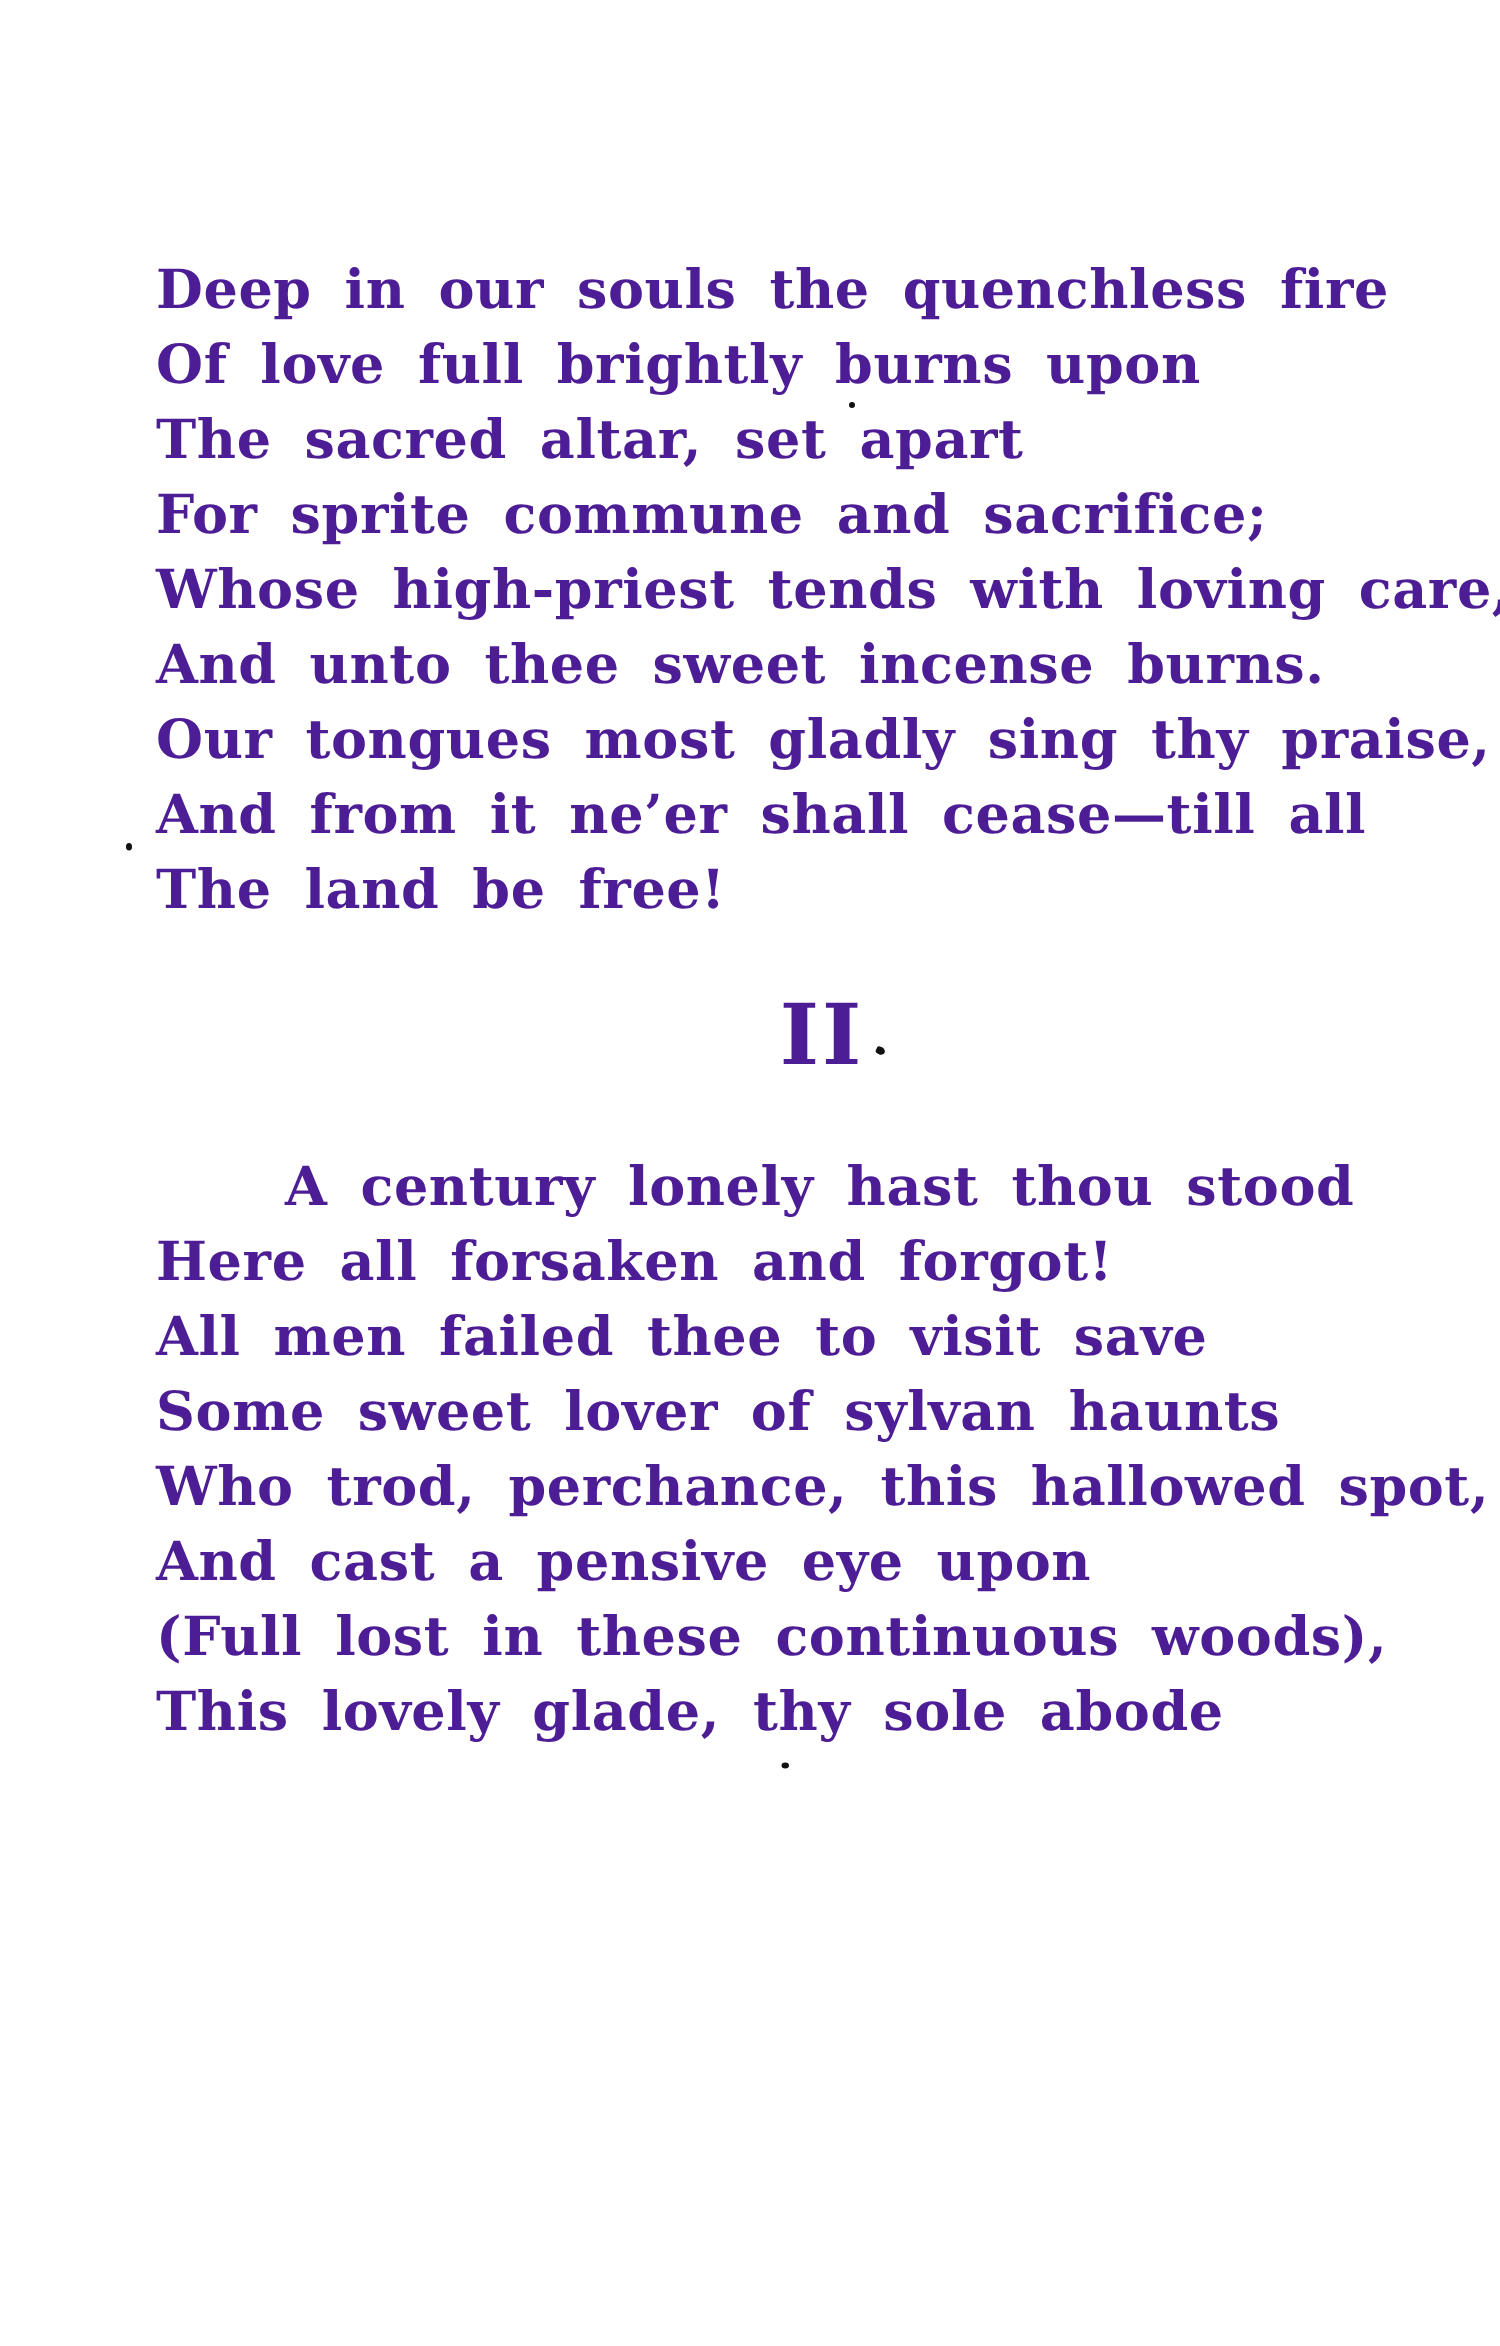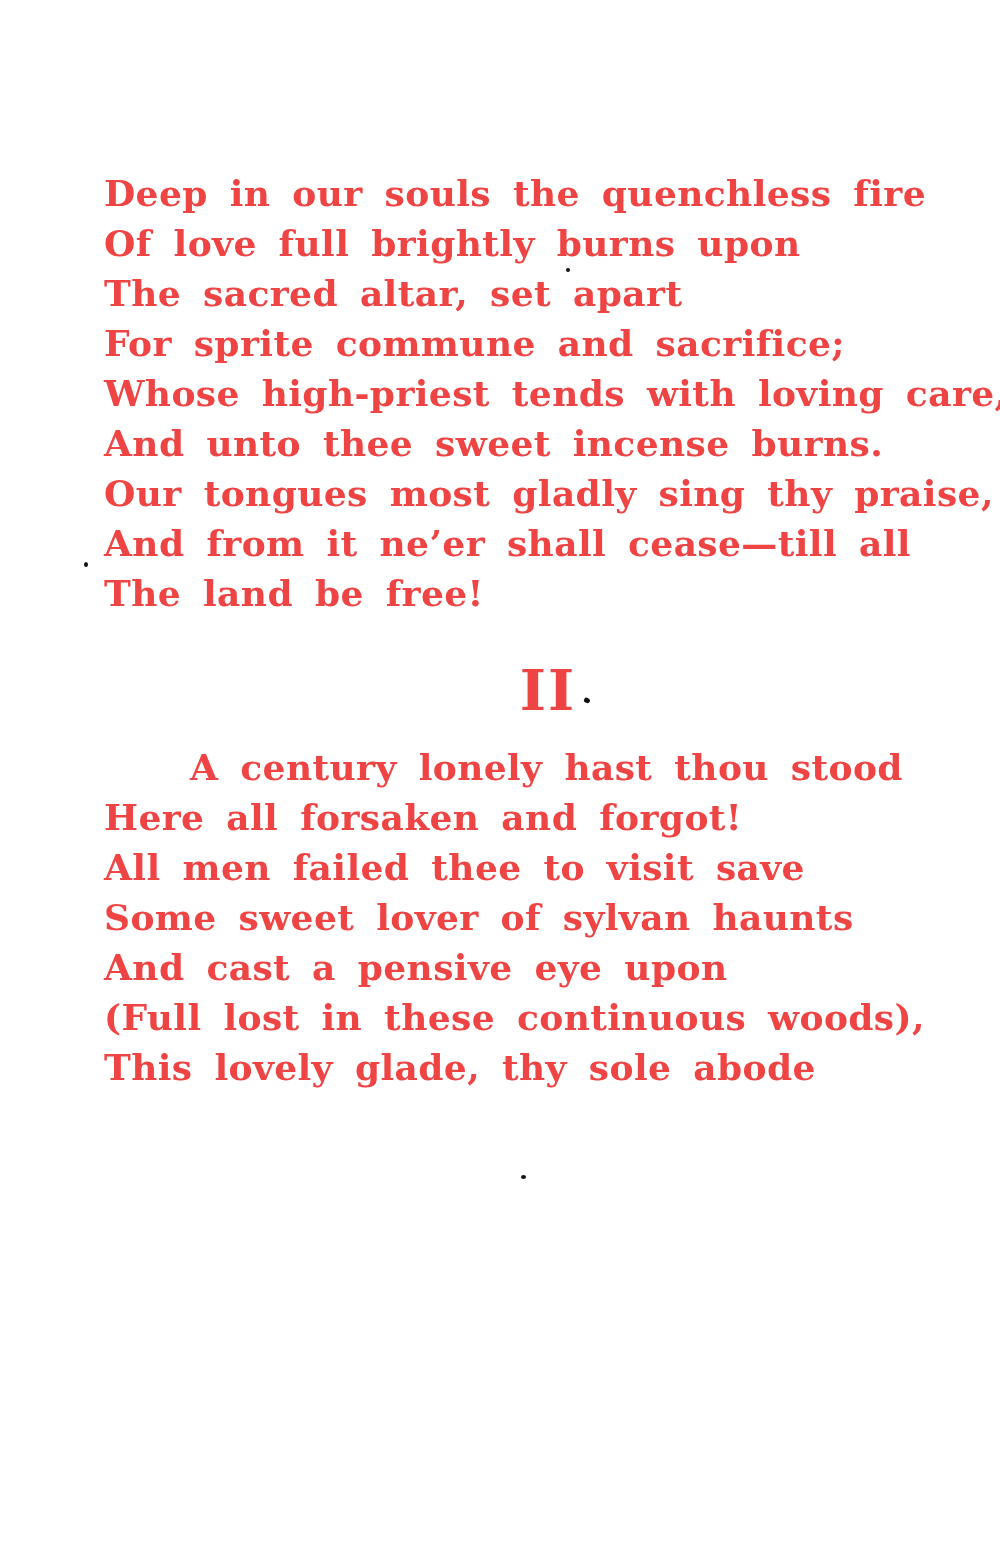--- a/index.html
+++ b/index.html
@@ -8,34 +8,34 @@
     background: #ffffff;
   }
   .page {
     position: relative;
     width: 1000px;
     height: 1221px;
     background: #ffffff;
     overflow: hidden;
     font-family: "DejaVu Serif", serif;
     font-weight: 700;
-    color: #ef4444;
+    color: #4c1d95;
   }
   .stanza {
     position: absolute;
     left: 104px;
     font-size: 36px;
     line-height: 50px;
     letter-spacing: 0.4px;
     word-spacing: 9px;
     white-space: nowrap;
   }
   .stanza-1 { top: 168px; }
   .stanza-2 { top: 742px; }
-  .stanza-2 .poem-line.indented { padding-left: 86px; }
+  .stanza-2 .poem-line.indented { padding-left: 86px; margin-top: 24px; }
   .section-heading {
     position: absolute;
     top: 668px;
     left: 548px;
     transform: translateX(-50%);
     font-size: 56px;
     letter-spacing: 2px;
     line-height: 44px;
   }
   .folio {
@@ -74,20 +74,21 @@
     <div class="poem-line">The land be free!</div>
   </div>
 
   <div class="section-heading">II</div>
 
   <div class="stanza stanza-2">
     <div class="poem-line indented">A century lonely hast thou stood</div>
     <div class="poem-line">Here all forsaken and forgot!</div>
     <div class="poem-line">All men failed thee to visit save</div>
     <div class="poem-line">Some sweet lover of sylvan haunts</div>
+    <div class="poem-line">Who trod, perchance, this hallowed spot,</div>
     <div class="poem-line">And cast a pensive eye upon</div>
     <div class="poem-line">(Full lost in these continuous woods),</div>
     <div class="poem-line">This lovely glade, thy sole abode</div>
   </div>
 
   <div class="folio">[ 10 ]</div>
 
   <div class="artifact artifact-apart"></div>
   <div class="artifact artifact-and"></div>
   <div class="artifact artifact-heading"></div>

